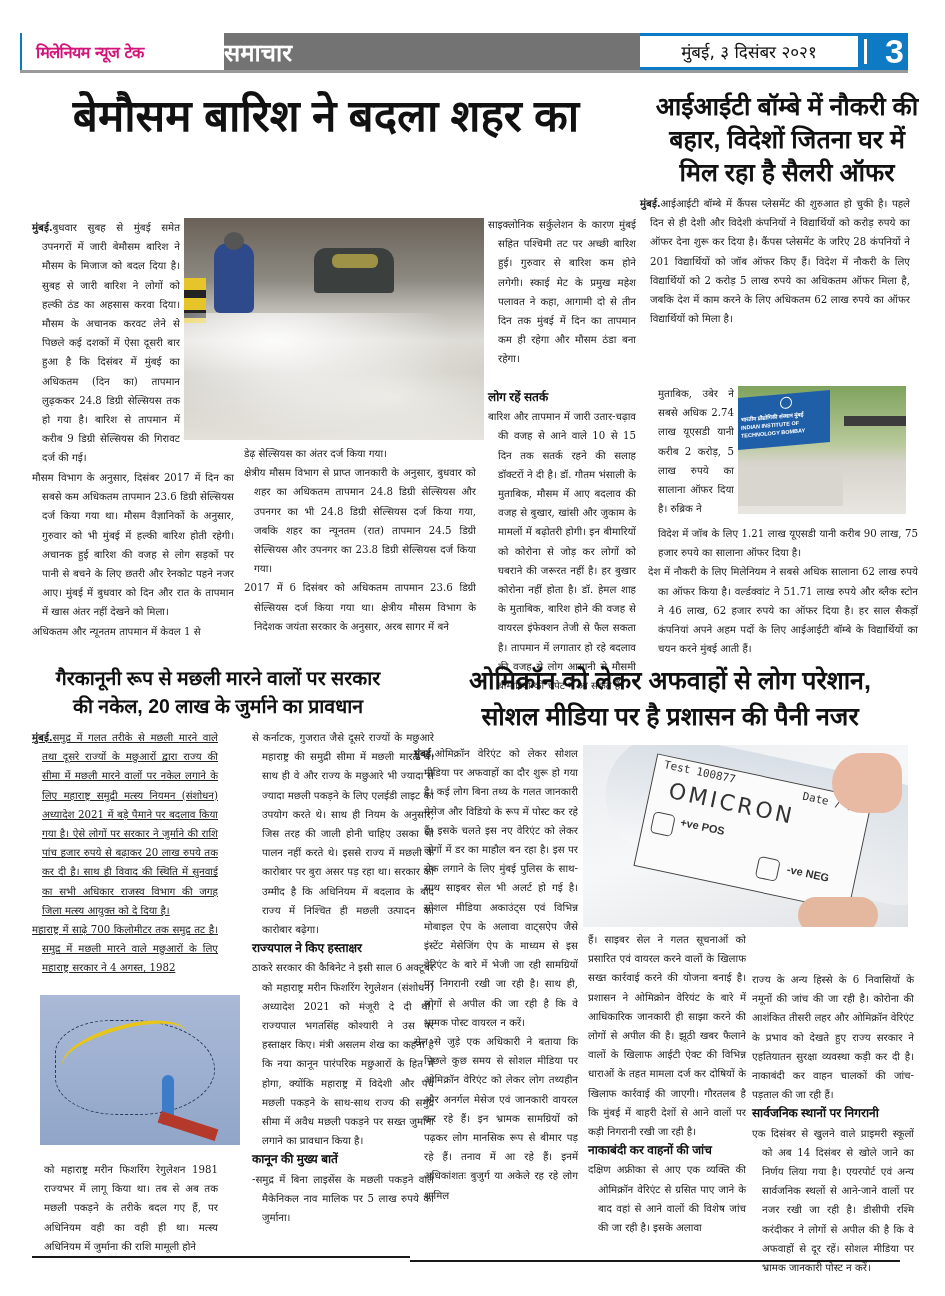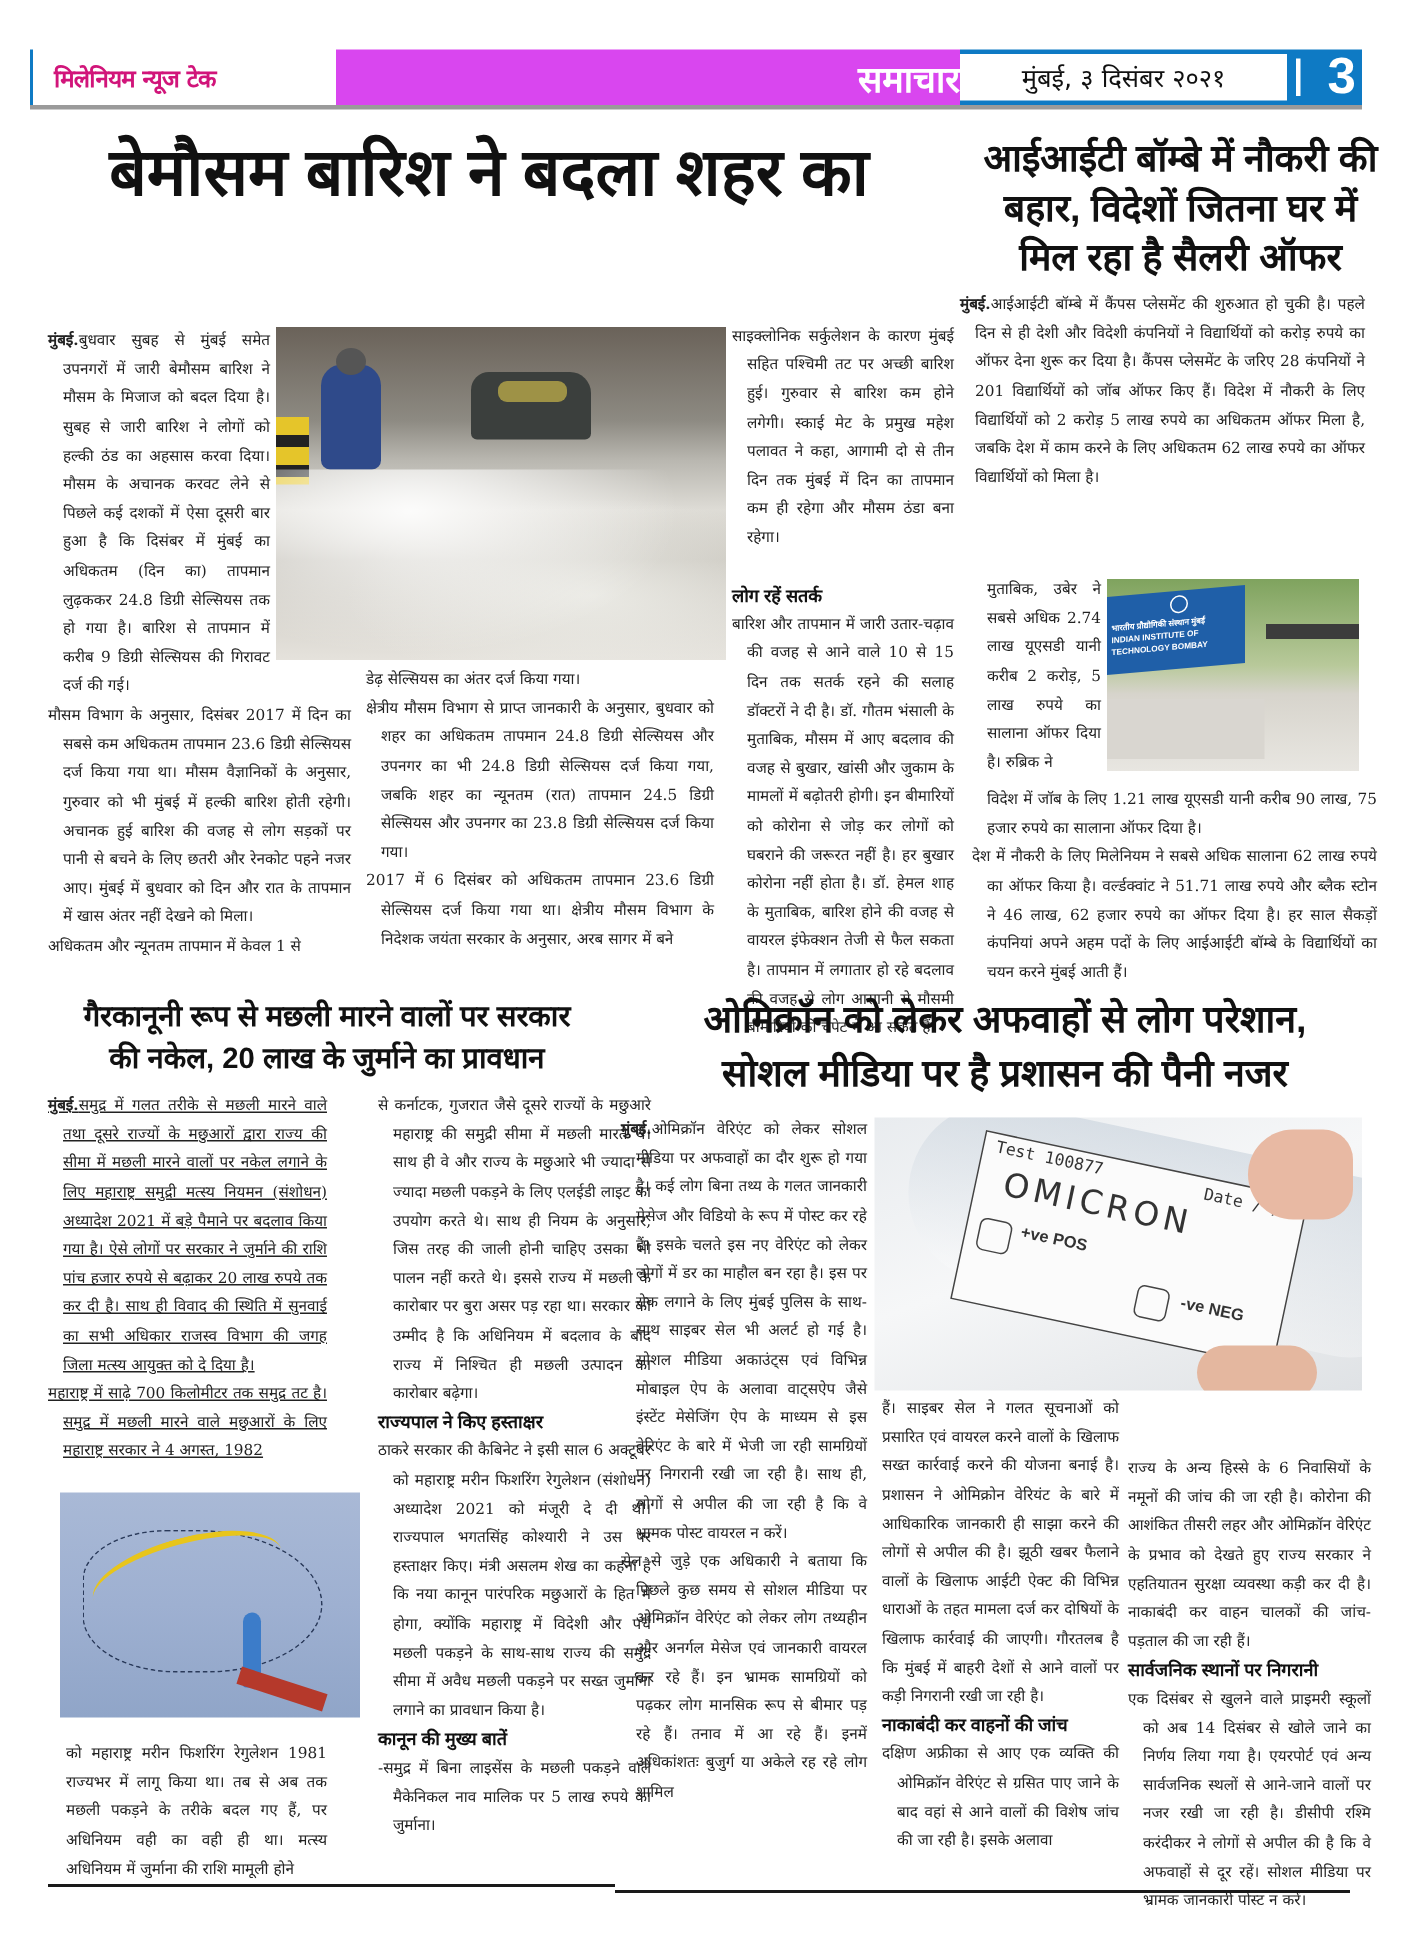--- a/index.html
+++ b/index.html
@@ -3,21 +3,21 @@
 <meta charset="utf-8">
 <style>
   * { box-sizing: border-box; margin: 0; padding: 0; }
   html, body { width: 945px; height: 1296px; background: #ffffff; overflow: hidden; }
   body { position: relative; font-family: "DejaVu Sans", sans-serif; color: #1a1a1a; }
 
   
   .masthead { position: absolute; left: 20px; top: 33px; width: 888px; height: 40px; display: flex; border-bottom: 3px solid #9a9a9a; }
   .mh-brand { width: 104px; flex: 0 0 204px; display: flex; align-items: center; padding-left: 14px; border-left: 2px solid #0e7ac4; background: #fff; }
   .mh-brand span { color: #d1157a; font-weight: bold; font-size: 16px; font-family: "DejaVu Sans", sans-serif; letter-spacing: -0.5px; }
-  .mh-section { flex: 0 0 416px; background: #d946ef; display: flex; align-items: center; justify-content: flex-end; }
+  .mh-section { flex: 0 0 416px; background: #737373; display: flex; align-items: center; justify-content: flex-start; }
   .mh-section span { color: #fff; font-weight: bold; font-size: 24px; }
   .mh-date { flex: 0 0 218px; background: #fff; border-top: 3px solid #0e7ac4; border-bottom: 3px solid #0e7ac4; display: flex; align-items: center; justify-content: center; text-align: center; }
   .mh-date span { font-size: 17px; color: #111; }
   .mh-page { flex: 1; background: #0e7ac4; display: flex; align-items: center; justify-content: flex-end; padding-right: 4px; position: relative; }
   .mh-page::before { content: ""; position: absolute; left: 6px; top: 6px; bottom: 6px; width: 3px; background: #fff; }
   .mh-page span { color: #fff; font-weight: bold; font-size: 34px; font-family: "Liberation Sans", sans-serif; }
 
   
   .headline { position: absolute; font-family: "Liberation Sans", sans-serif; font-weight: bold; color: #111; text-align: center; line-height: 1.15; }
   .col { position: absolute; font-family: "DejaVu Serif", serif; font-size: 10.2px; line-height: 19.2px; text-align: justify; color: #222; }

